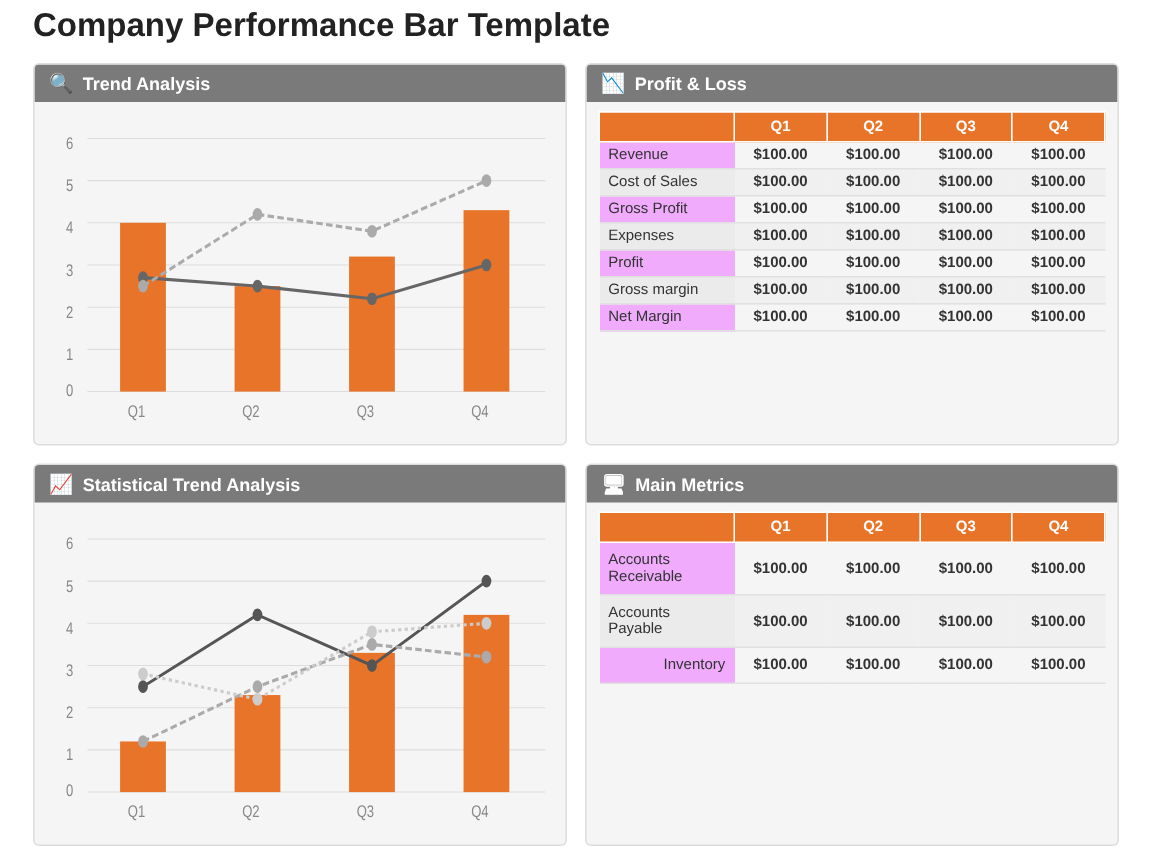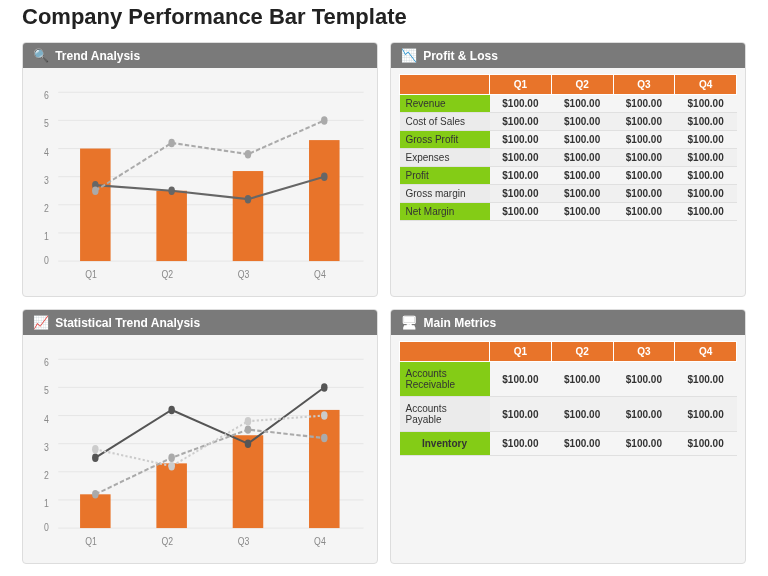--- a/index.html
+++ b/index.html
@@ -85,21 +85,21 @@
     .data-table tbody tr td {
       padding: 3px 6px;
       border-bottom: 1px solid #e0e0e0;
       color: #333;
       text-align: center;
       font-weight: bold;
     }
     .data-table tbody tr td:first-child {
       text-align: left;
       font-weight: 500;
-      background: #84cc16;
+      background: #f0abfc;
     }
     .data-table tbody tr:nth-child(even) {
       background: #f0f0f0;
     }
     .data-table tbody tr:nth-child(even) td:first-child {
       background: #ebebeb;
     }
 
     
     .main-metrics-table tbody tr td {
@@ -319,21 +319,21 @@
     <td>$100.00</td>
   </tr>
               <tr>
     <td style="text-align:left;font-weight:500;">Accounts<br>Payable</td>
     <td>$100.00</td>
     <td>$100.00</td>
     <td>$100.00</td>
     <td>$100.00</td>
   </tr>
               <tr>
-    <td style="text-align:center;font-weight:700;">Inventory</td>
+    <td style="text-align:right;font-weight:400;">Inventory</td>
     <td>$100.00</td>
     <td>$100.00</td>
     <td>$100.00</td>
     <td>$100.00</td>
   </tr>
             </tbody>
         </table>
       </div>
     </div>
 

